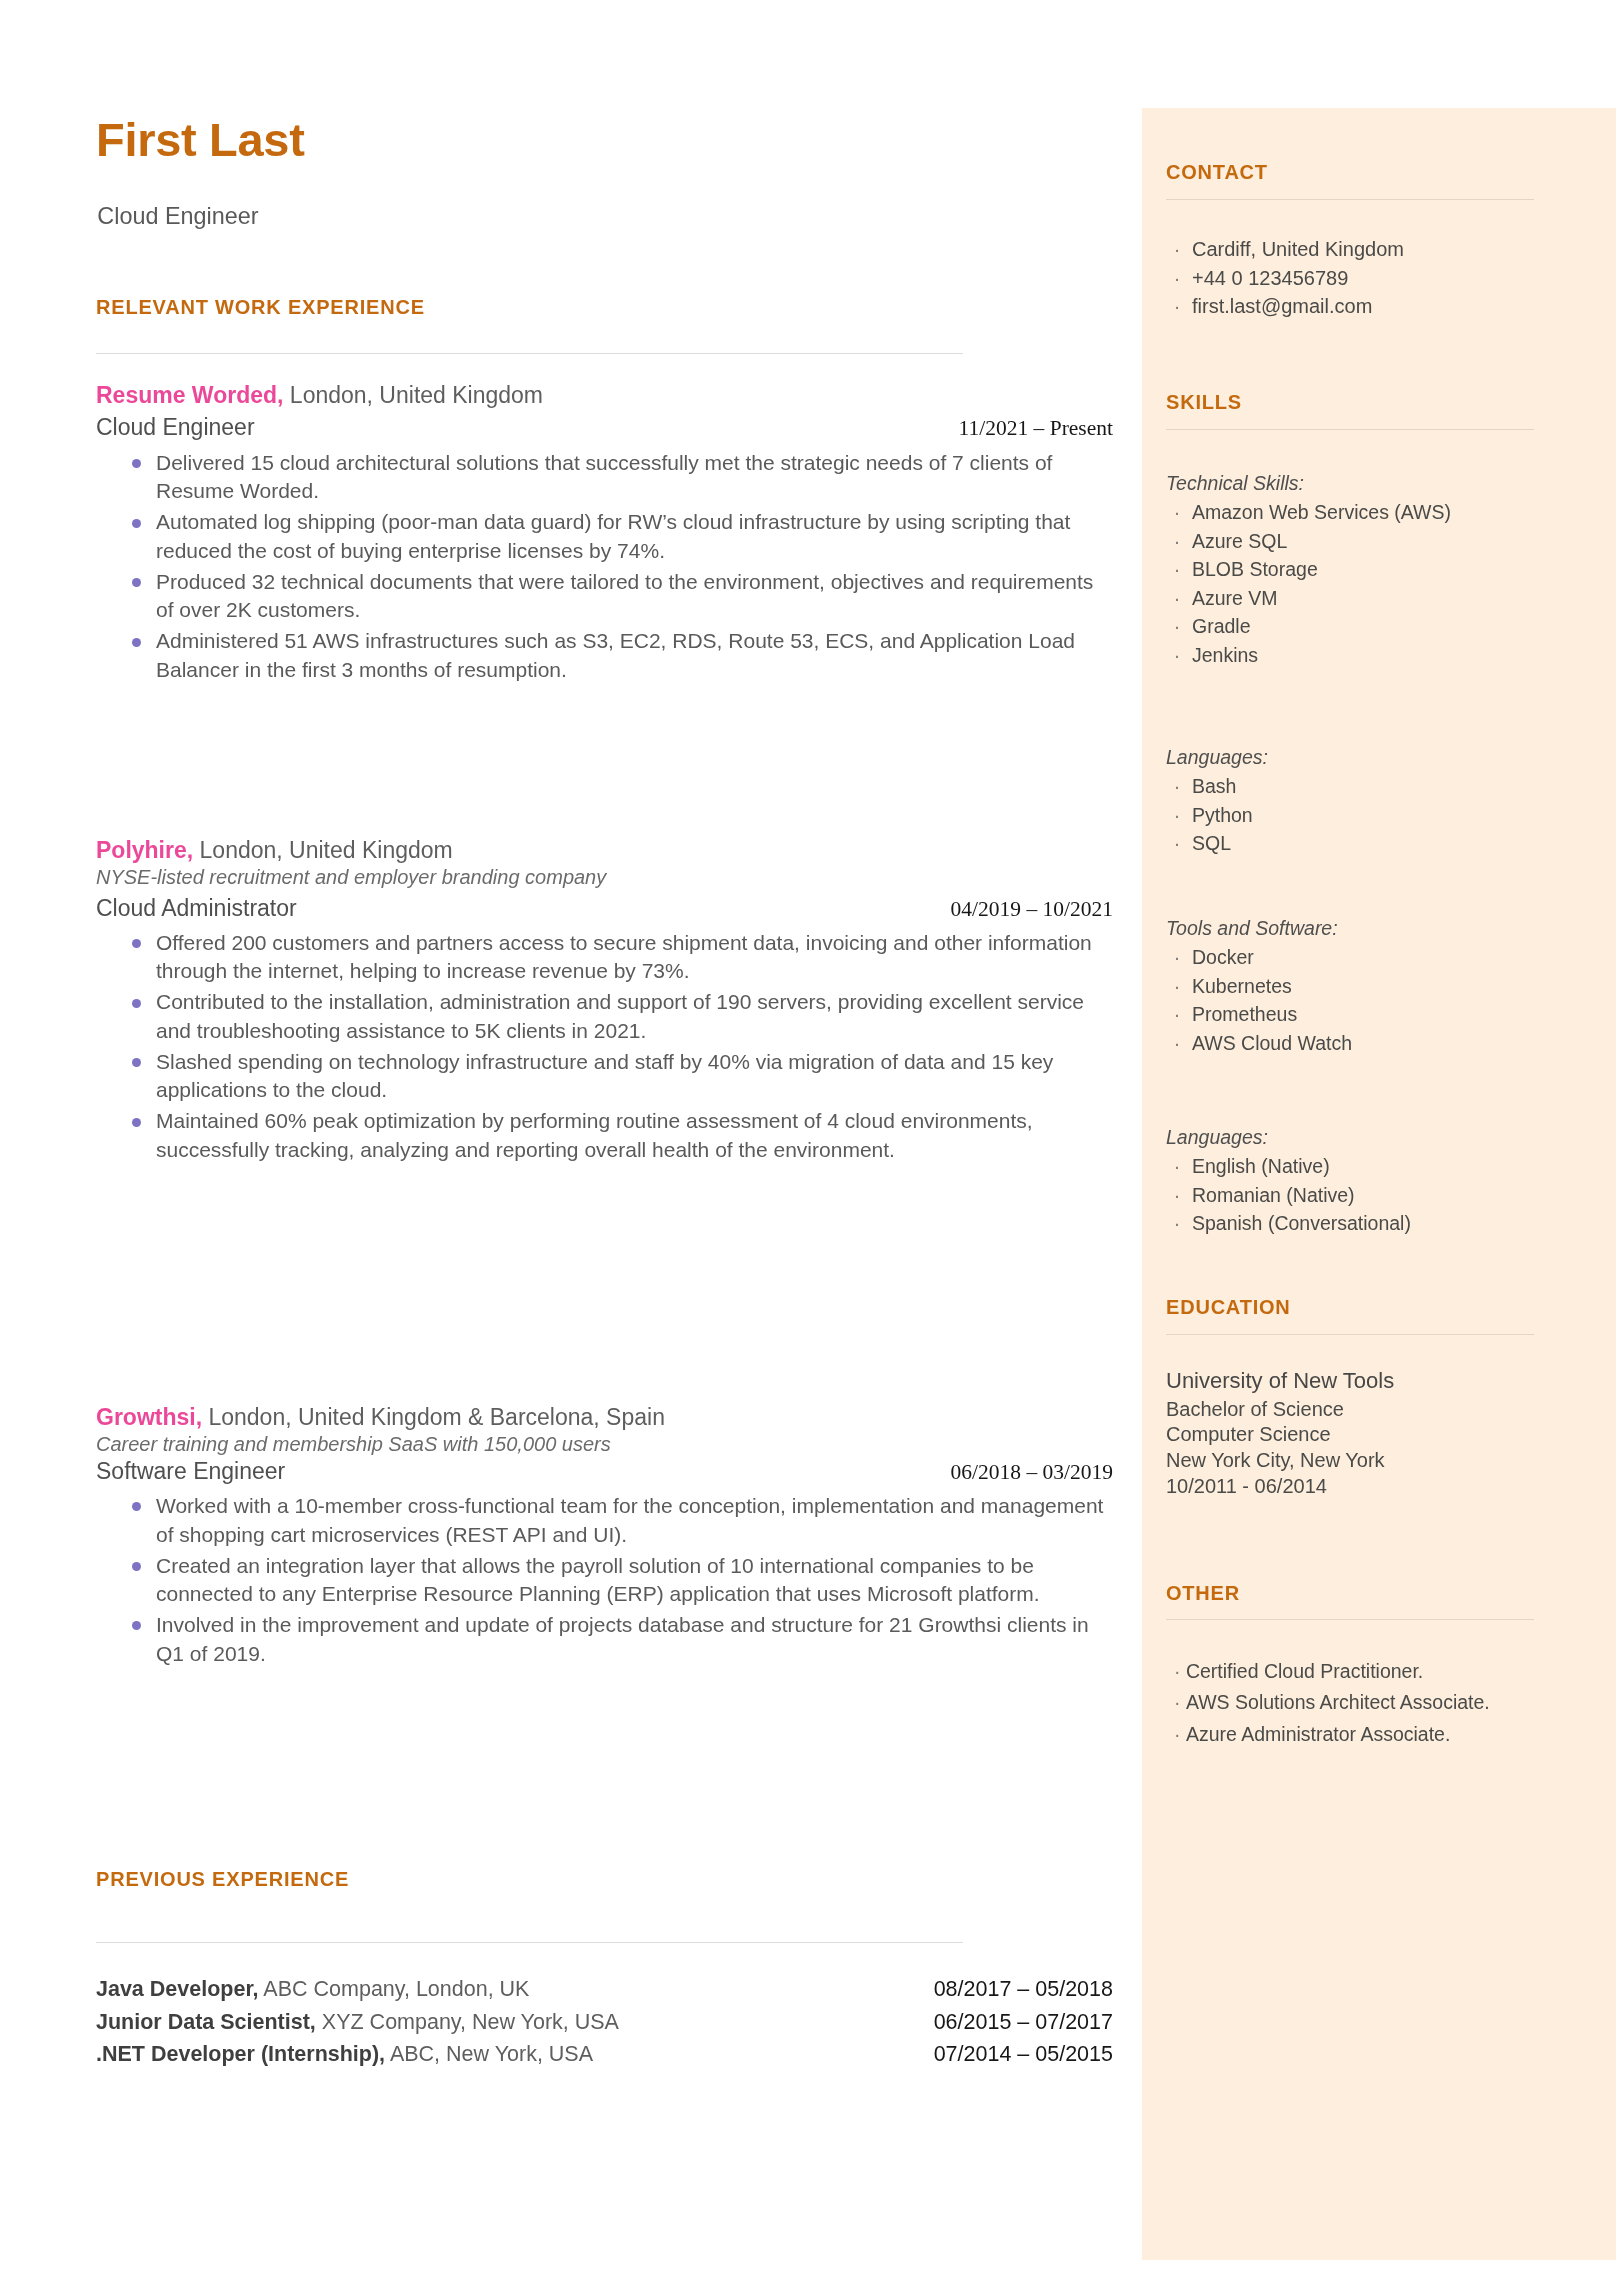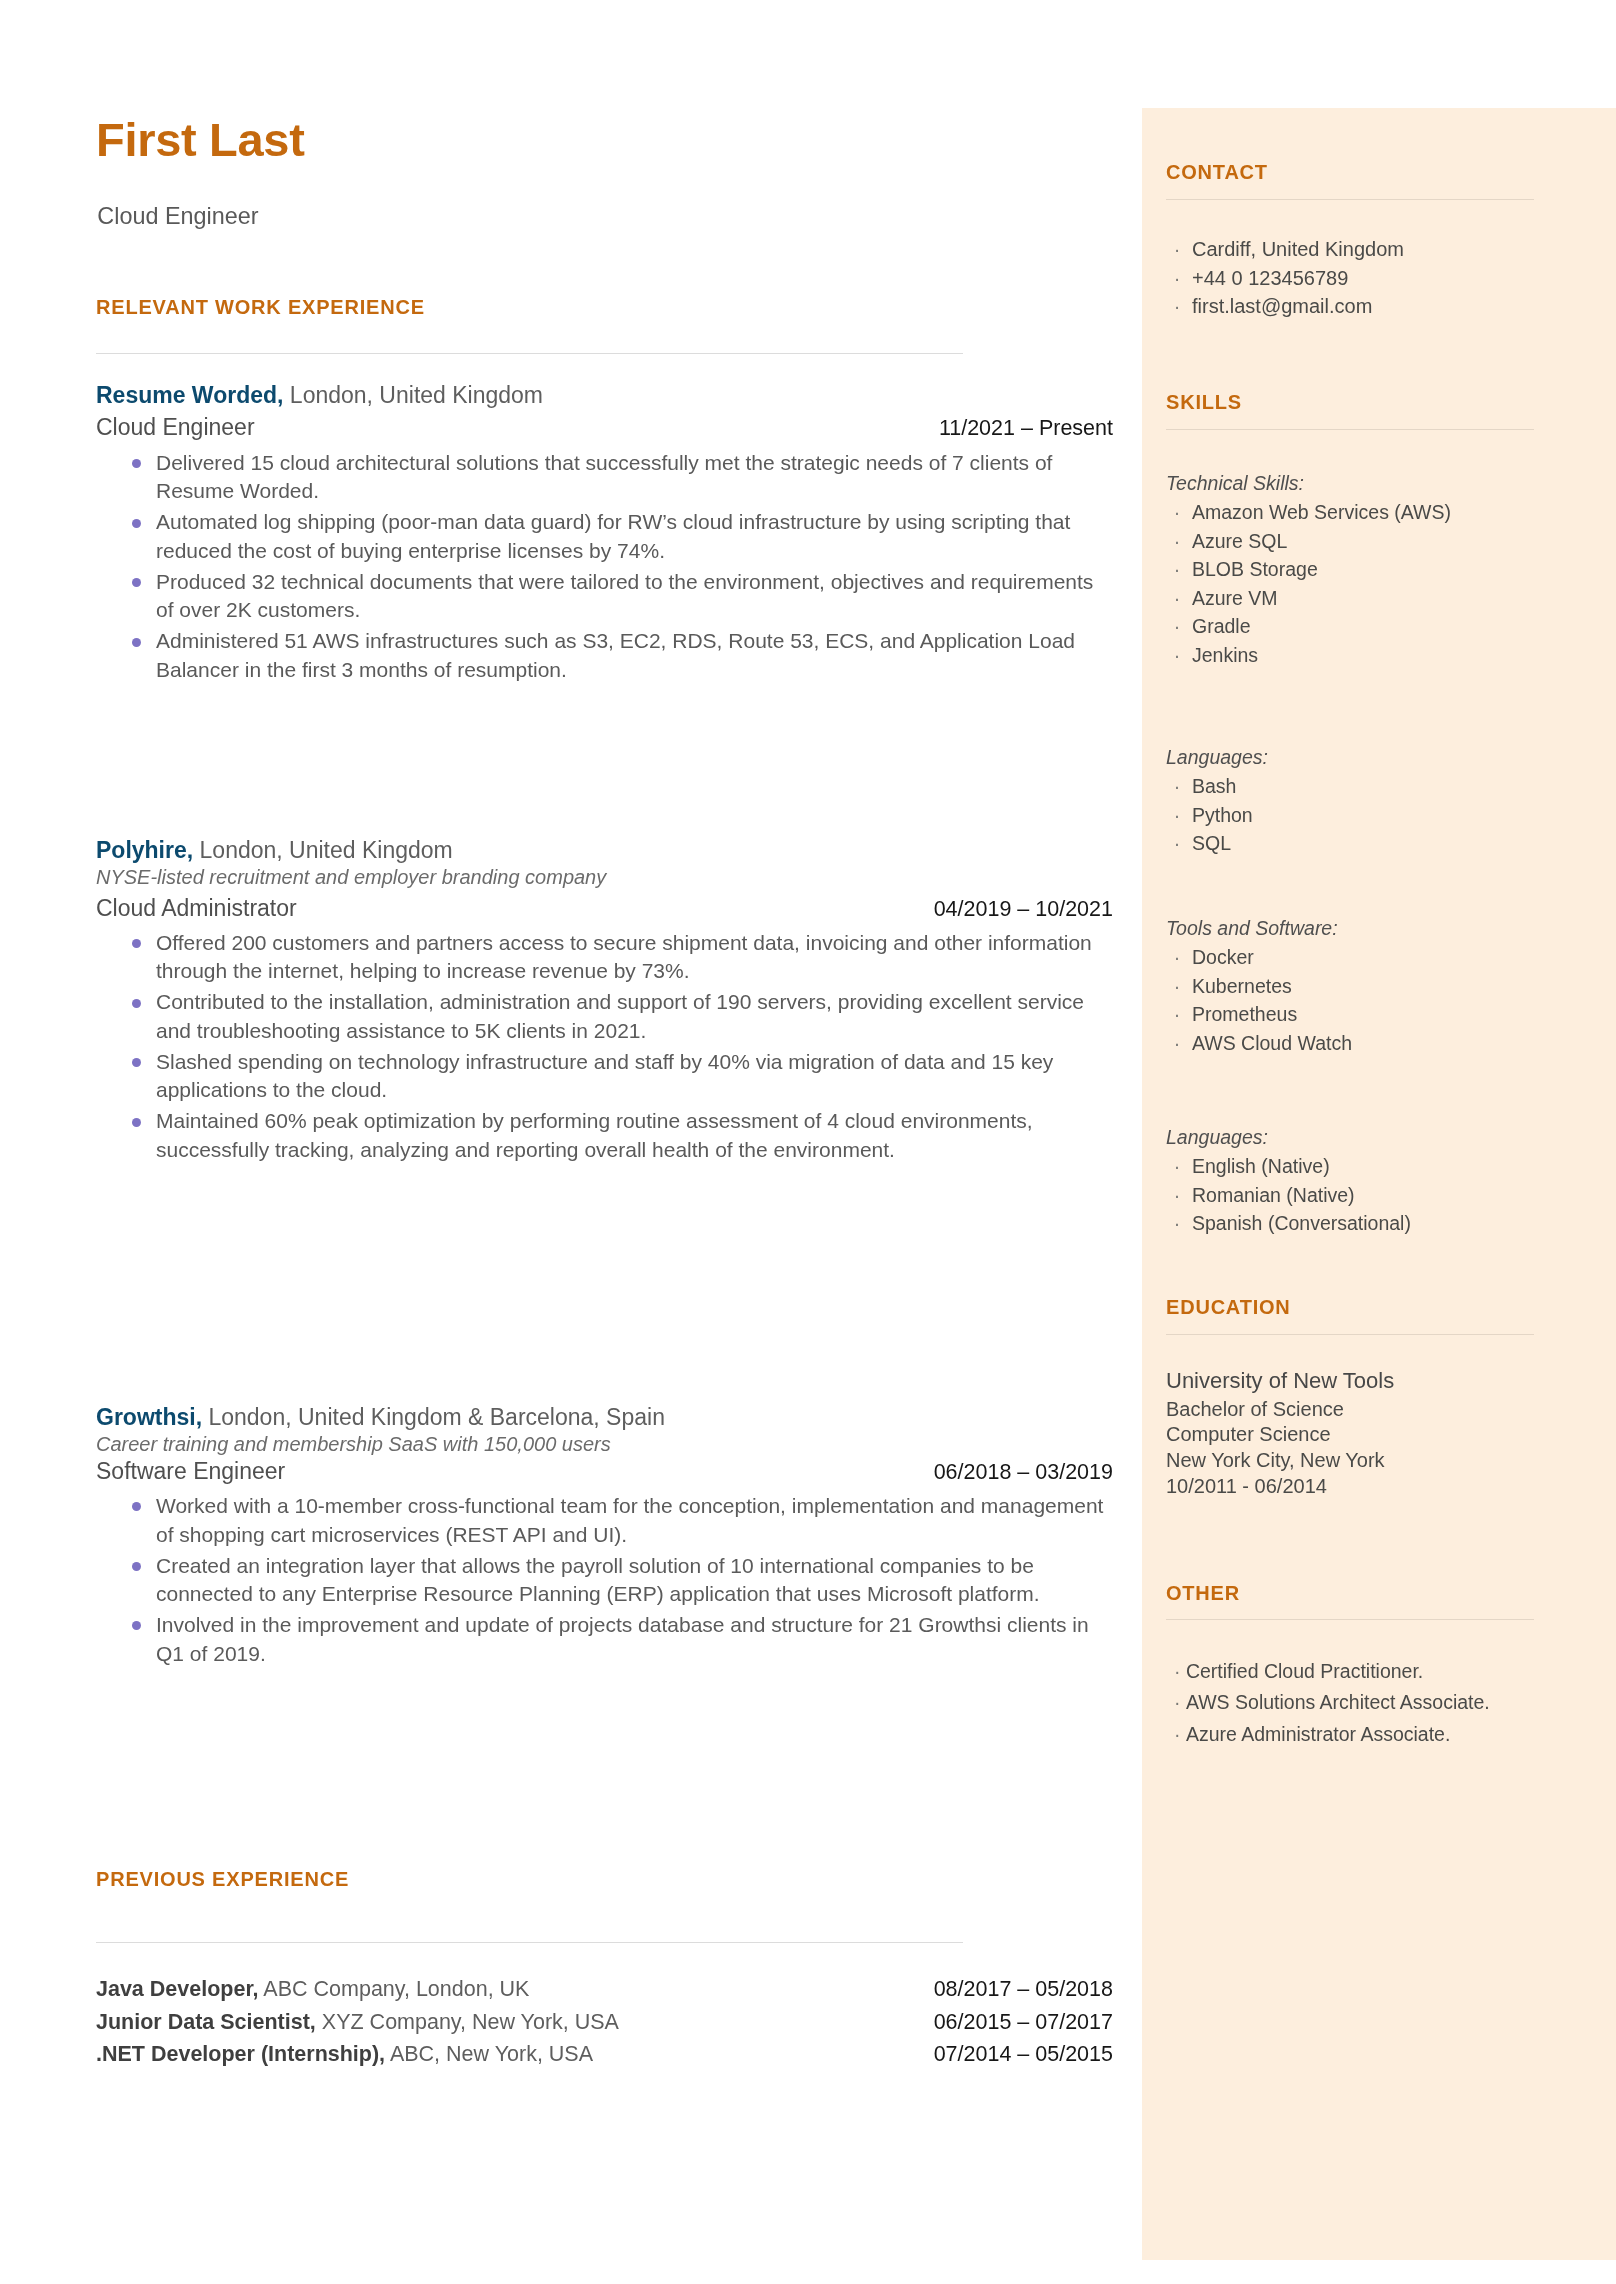--- a/index.html
+++ b/index.html
@@ -141,21 +141,21 @@
     position: absolute;
     left: 0;
     width: 1017px;
   }
   .company {
     font-size: 23px;
     color: #5e5e5e;
     line-height: 1.12;
     margin: 0;
   }
-  .company b { color: #0c4a6e; font-weight: bold; }
+  .company b { color: #ec4899; font-weight: bold; }
   .blurb {
     font-size: 20px;
     font-style: italic;
     color: #6b6b6b;
     line-height: 1.2;
     margin: 1.3px 0 0 0;
   }
   .role-row {
     display: flex;
     justify-content: space-between;
@@ -166,20 +166,21 @@
   .role-title {
     font-size: 23px;
     color: #4f4f4f;
     line-height: 1.1;
   }
   .role-dates {
     font-size: 21.5px;
     color: #171717;
     line-height: 1.1;
     white-space: nowrap;
+    font-family: Liberation Serif, serif;
   }
   ul.bullets {
     list-style: none;
     margin: 7.8px 0 0 0;
     padding: 0;
   }
   ul.bullets li {
     position: relative;
     padding-left: 60px;
     font-size: 21px;

